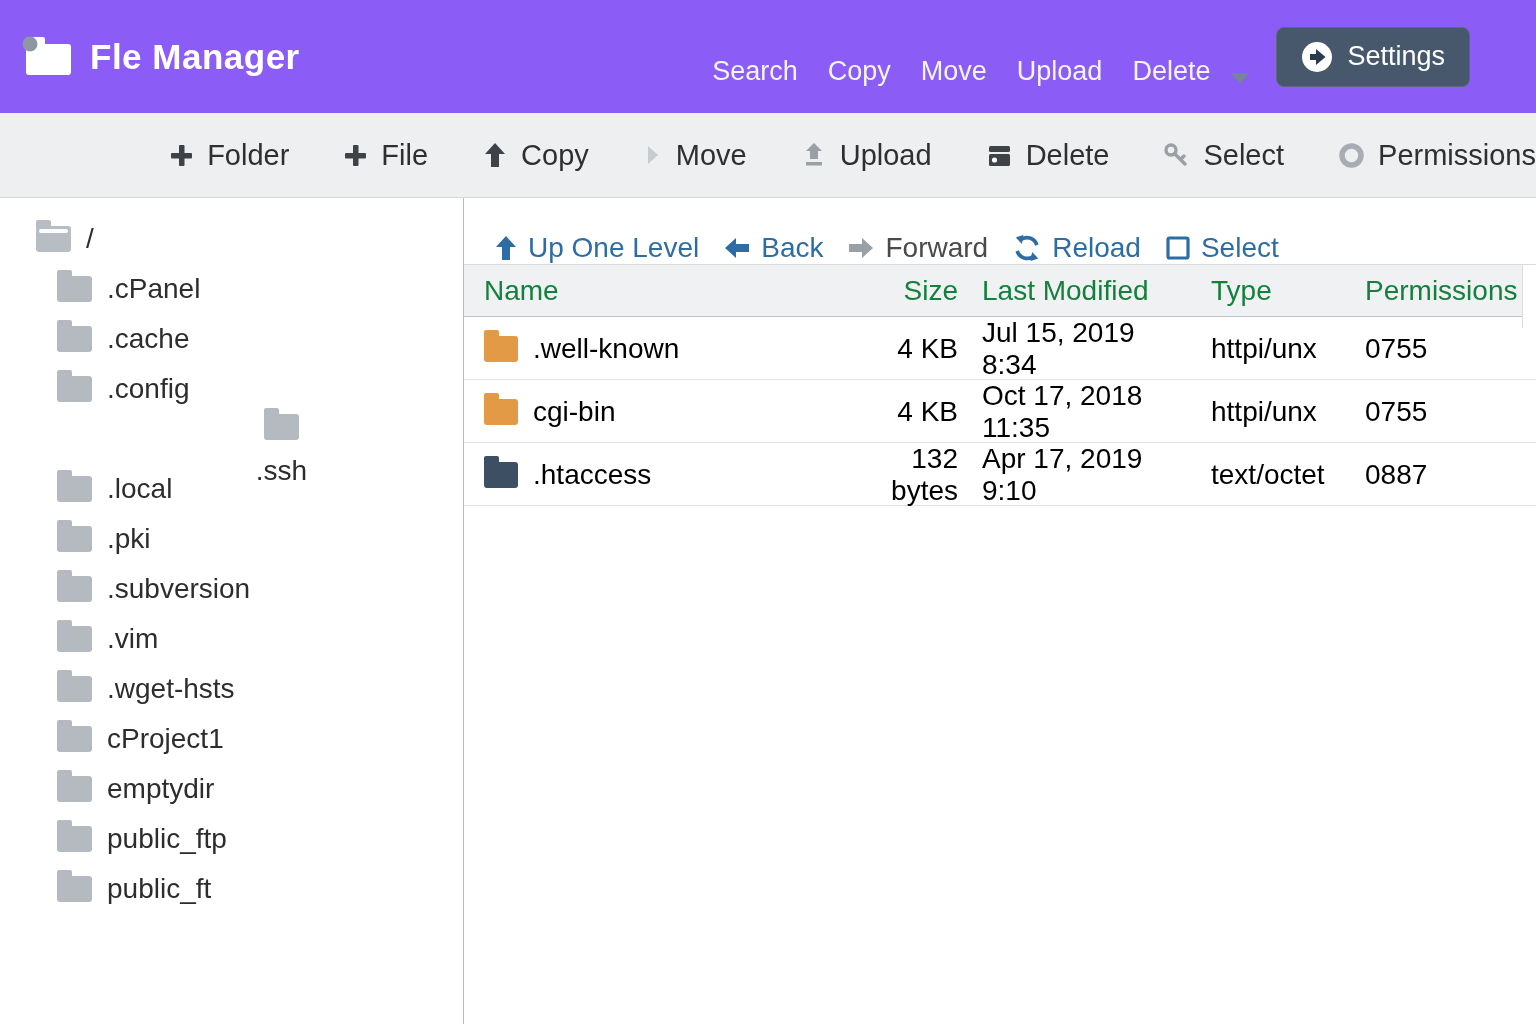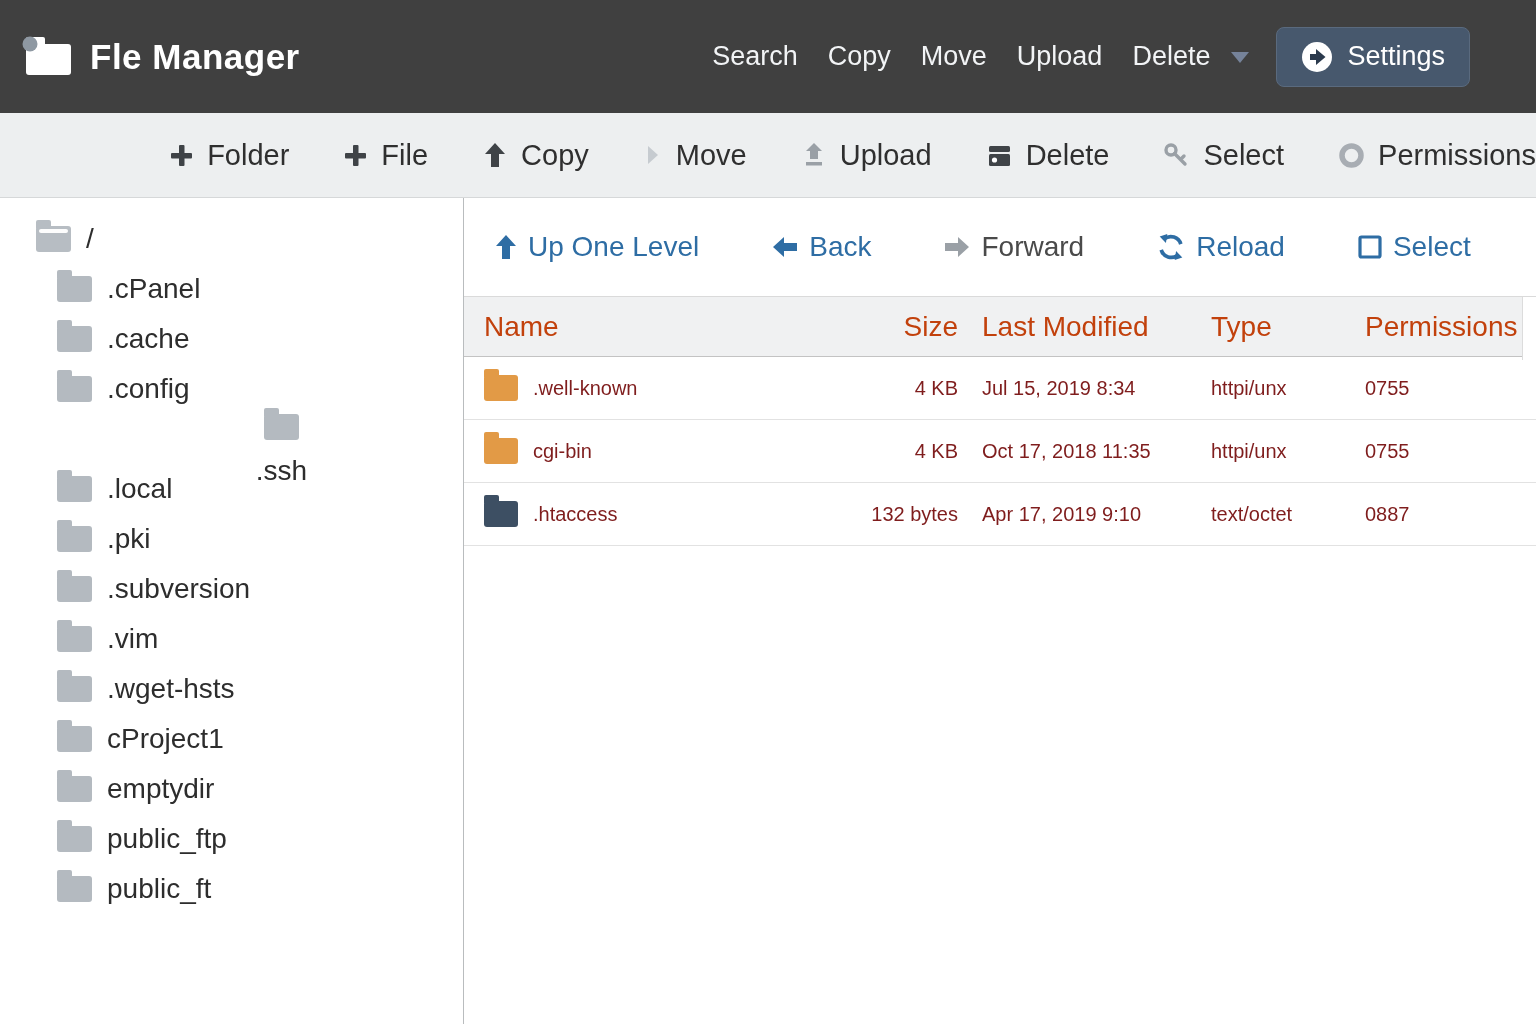--- a/index.html
+++ b/index.html
@@ -1,24 +1,24 @@
 <!DOCTYPE html>
 <html><head>
 <meta charset="utf-8">
 <style>
   * { margin:0; padding:0; box-sizing:border-box; }
   html,body { width:1536px; height:1024px; overflow:hidden;
     font-family:"Liberation Sans", sans-serif; background:#fff; color:#3a3a3a; }
 
   
-  .app-header { height:113px; background:#404040; display:flex; align-items:center;
+  .app-header { height:113px; background:#8b5cf6; display:flex; align-items:center;
     justify-content:space-between; padding:0 66px 0 22px; }
   .brand { display:flex; align-items:center; gap:16px; }
   .brand-title { color:#fff; font-size:35px; font-weight:bold; letter-spacing:.5px; }
-  .top-menu { display:flex; align-items:center; gap:30px; }
+  .top-menu { display:flex; align-items:flex-end; gap:30px; }
   .top-menu-item { color:#f2f4f6; font-size:27px; cursor:pointer; }
   .caret-down { width:24px; height:18px; margin-left:-12px; }
   .settings-btn { display:flex; align-items:center; gap:14px; background:#47586d;
     border:1px solid #5a6a7e; border-radius:8px; padding:13px 24px; margin-left:-6px;
     color:#fff; font-size:27px; cursor:pointer; }
 
   
   .toolbar { height:85px; background:#edeff0; border-bottom:1px solid #d6d8d9;
     display:flex; align-items:center; padding-left:36px; gap:54px;justify-content:flex-end; }
   .tool { display:flex; align-items:center; gap:13px; font-size:29px; color:#2f2f2f; cursor:pointer; }
@@ -27,36 +27,36 @@
   
   .content { display:flex; height:826px; }
   .sidebar { width:464px; border-right:1px solid #b9bcbe; padding-top:16px; overflow:hidden; }
   .tree-item { height:50px; display:flex; align-items:center; gap:15px;
     font-size:28px; color:#2d2d2d; cursor:pointer; }
   .d0 { padding-left:36px; } .d1 { padding-left:57px; } .d2 { padding-left:100px;flex-direction:column; }
 
   .main { flex:1; display:flex; flex-direction:column; position:relative; }
 
   
-  .nav-row { height:98px; display:flex; align-items:center; padding-left:30px; gap:72px; }
+  .nav-row { height:66px; display:flex; align-items:flex-end; padding-left:30px; gap:24px; }
   .nav-link { display:flex; align-items:center; gap:10px; font-size:28px;
     color:#2e6da4; cursor:pointer; }
   .nav-link.disabled { color:#4a4a4a; cursor:default; }
   .nav-link.disabled .ic { color:#9aa0a6; }
 
   
   .ftable { flex:1; }
   .frow { display:grid; grid-template-columns:360px 90px 205px 130px auto;
     column-gap:24px; align-items:center; padding-left:20px; }
-  .thead { height:61px; background:#f0f1f2; border-top:1px solid #dadada;
-    border-bottom:1px solid #c3c3c3; color:#c2410c; font-size:28px; position:relative; }
+  .thead { height:53px; background:#f0f1f2; border-top:1px solid #dadada;
+    border-bottom:1px solid #c3c3c3; color:#15803d; font-size:28px; position:relative; }
   .thead .gutter { position:absolute; right:0; top:0; width:14px; height:63px;
     background:#fff; border-left:1px solid #dcdcdc; }
   .col-size { text-align:right; }
-  .trow { height:63px; border-bottom:1px solid #e2e2e2; font-size:20px; color:#7f1d1d; cursor:pointer; }
+  .trow { height:63px; border-bottom:1px solid #e2e2e2; font-size:28px; color:#000000; cursor:pointer; }
   .name-cell { display:flex; align-items:center; gap:15px; }
 
   
   .fold { width:35px; height:26px; border-radius:3px; position:relative; flex:none; }
   .fold::before { content:""; position:absolute; top:-6px; left:0; width:15px; height:8px;
     border-radius:2px 2px 0 0; background:inherit; }
   .fold--gray  { background:#b4bac0; }
   .fold--root  { background:#b7bdc3; }
   .fold--root::after { content:""; position:absolute; left:3px; top:3px; right:3px;
     height:4px; background:#fdfdfd; border-radius:2px; }

